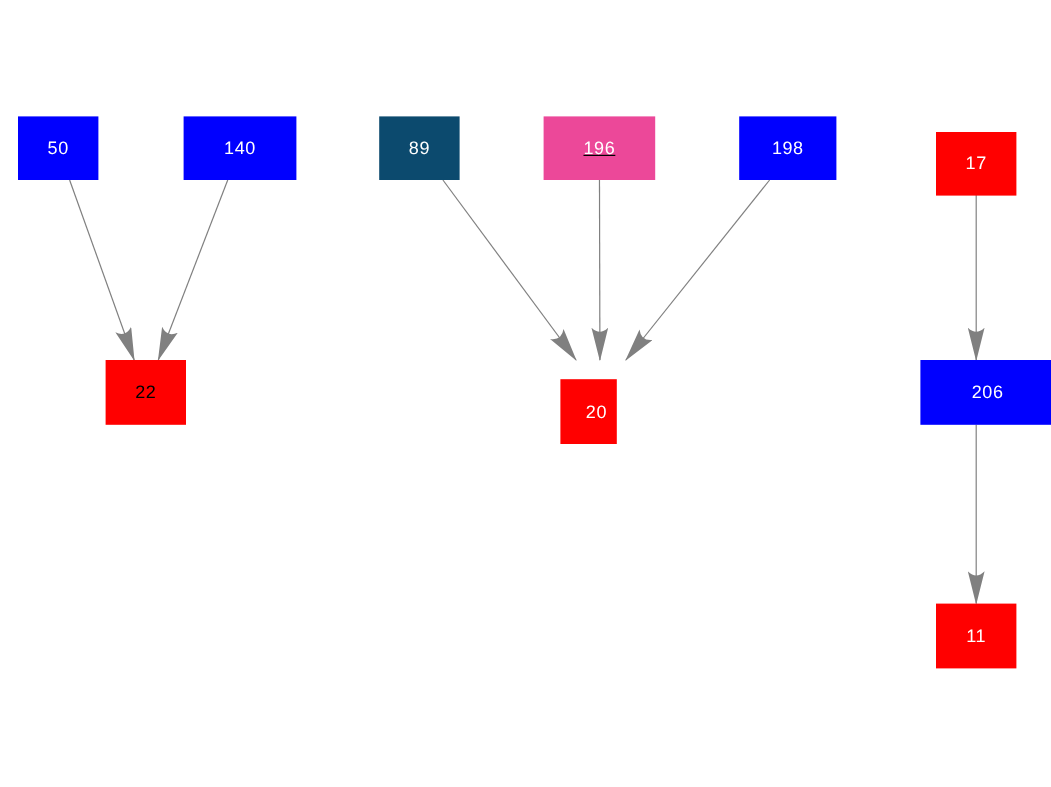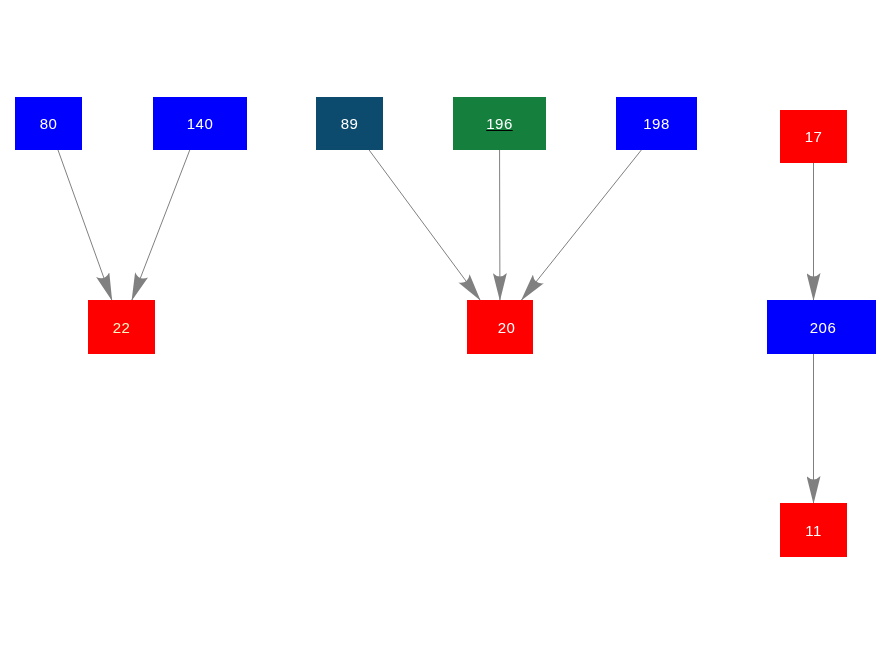--- a/index.html
+++ b/index.html
@@ -51,41 +51,41 @@
         <line x1="189.77764127764127" y1="150" x2="131.91523341523342" y2="300" stroke="#808080" stroke-width="1" marker-end="url(#arrowhead)"></line>
         <line x1="369.0982800982801" y1="150" x2="480.0319410319411" y2="300" stroke="#808080" stroke-width="1" marker-end="url(#arrowhead)"></line>
         <line x1="499.56511056511056" y1="150" x2="499.9336609336609" y2="300" stroke="#808080" stroke-width="1" marker-end="url(#arrowhead)"></line>
         <line x1="641.3390663390663" y1="150" x2="521.5601965601966" y2="300" stroke="#808080" stroke-width="1" marker-end="url(#arrowhead)"></line>
         <line x1="813.5" y1="150" x2="813.5" y2="300" stroke="#808080" stroke-width="1" marker-end="url(#arrowhead)"></line>
         <line x1="813.5" y1="354" x2="813.5" y2="503" stroke="#808080" stroke-width="1" marker-end="url(#arrowhead)"></line>
       </g>
   </svg>
   <div id="node-layer">
       <div class="node" style="left: 15px; top: 97px; width: 67px; height: 53px; background: rgb(0, 0, 255);">
-        <span style="color: rgb(255, 255, 255);">80</span>
+        <span style="color: rgb(255, 255, 255);">50</span>
       </div>
       <div class="node" style="left: 153px; top: 97px; width: 94px; height: 53px; background: rgb(0, 0, 255);">
         <span style="color: rgb(255, 255, 255);">140</span>
       </div>
       <div class="node" style="left: 316px; top: 97px; width: 67px; height: 53px; background: #0c4a6e;">
         <span style="color: rgb(255, 255, 255);">89</span>
       </div>
-      <div class="node" style="left: 453px; top: 97px; width: 93px; height: 53px; background: #15803d; text-decoration: underline;">
+      <div class="node" style="left: 453px; top: 97px; width: 93px; height: 53px; background: #ec4899; text-decoration: underline;">
         <span style="color: rgb(255, 255, 255);">196</span>
       </div>
       <div class="node" style="left: 616px; top: 97px; width: 81px; height: 53px; background: rgb(0, 0, 255);">
         <span style="color: rgb(255, 255, 255);">198</span>
       </div>
       <div class="node" style="left: 780px; top: 110px; width: 67px; height: 53px; background: rgb(255, 0, 0);">
         <span style="color: rgb(255, 255, 255);">17</span>
       </div>
       <div class="node" style="left: 88px; top: 300px; width: 67px; height: 54px; background: rgb(255, 0, 0);">
-        <span style="color: #fef9c3;">22</span>
+        <span style="color: #000000;">22</span>
       </div>
-      <div class="node" style="left: 467px; top: 300px; width: 66px; height: 54px; background: rgb(255, 0, 0); padding-left: 13px;">
+      <div class="node" style="left: 467px; top: 316px; width: 47px; height: 54px; background: rgb(255, 0, 0); padding-left: 13px;">
         <span style="color: rgb(255, 255, 255);">20</span>
       </div>
       <div class="node" style="left: 767px; top: 300px; width: 112px; height: 54px; background: rgb(0, 0, 255);">
         <span style="color: rgb(255, 255, 255);">206</span>
       </div>
       <div class="node" style="left: 780px; top: 503px; width: 67px; height: 54px; background: rgb(255, 0, 0);">
         <span style="color: rgb(255, 255, 255);">11</span>
       </div>
     </div>
 </div>

